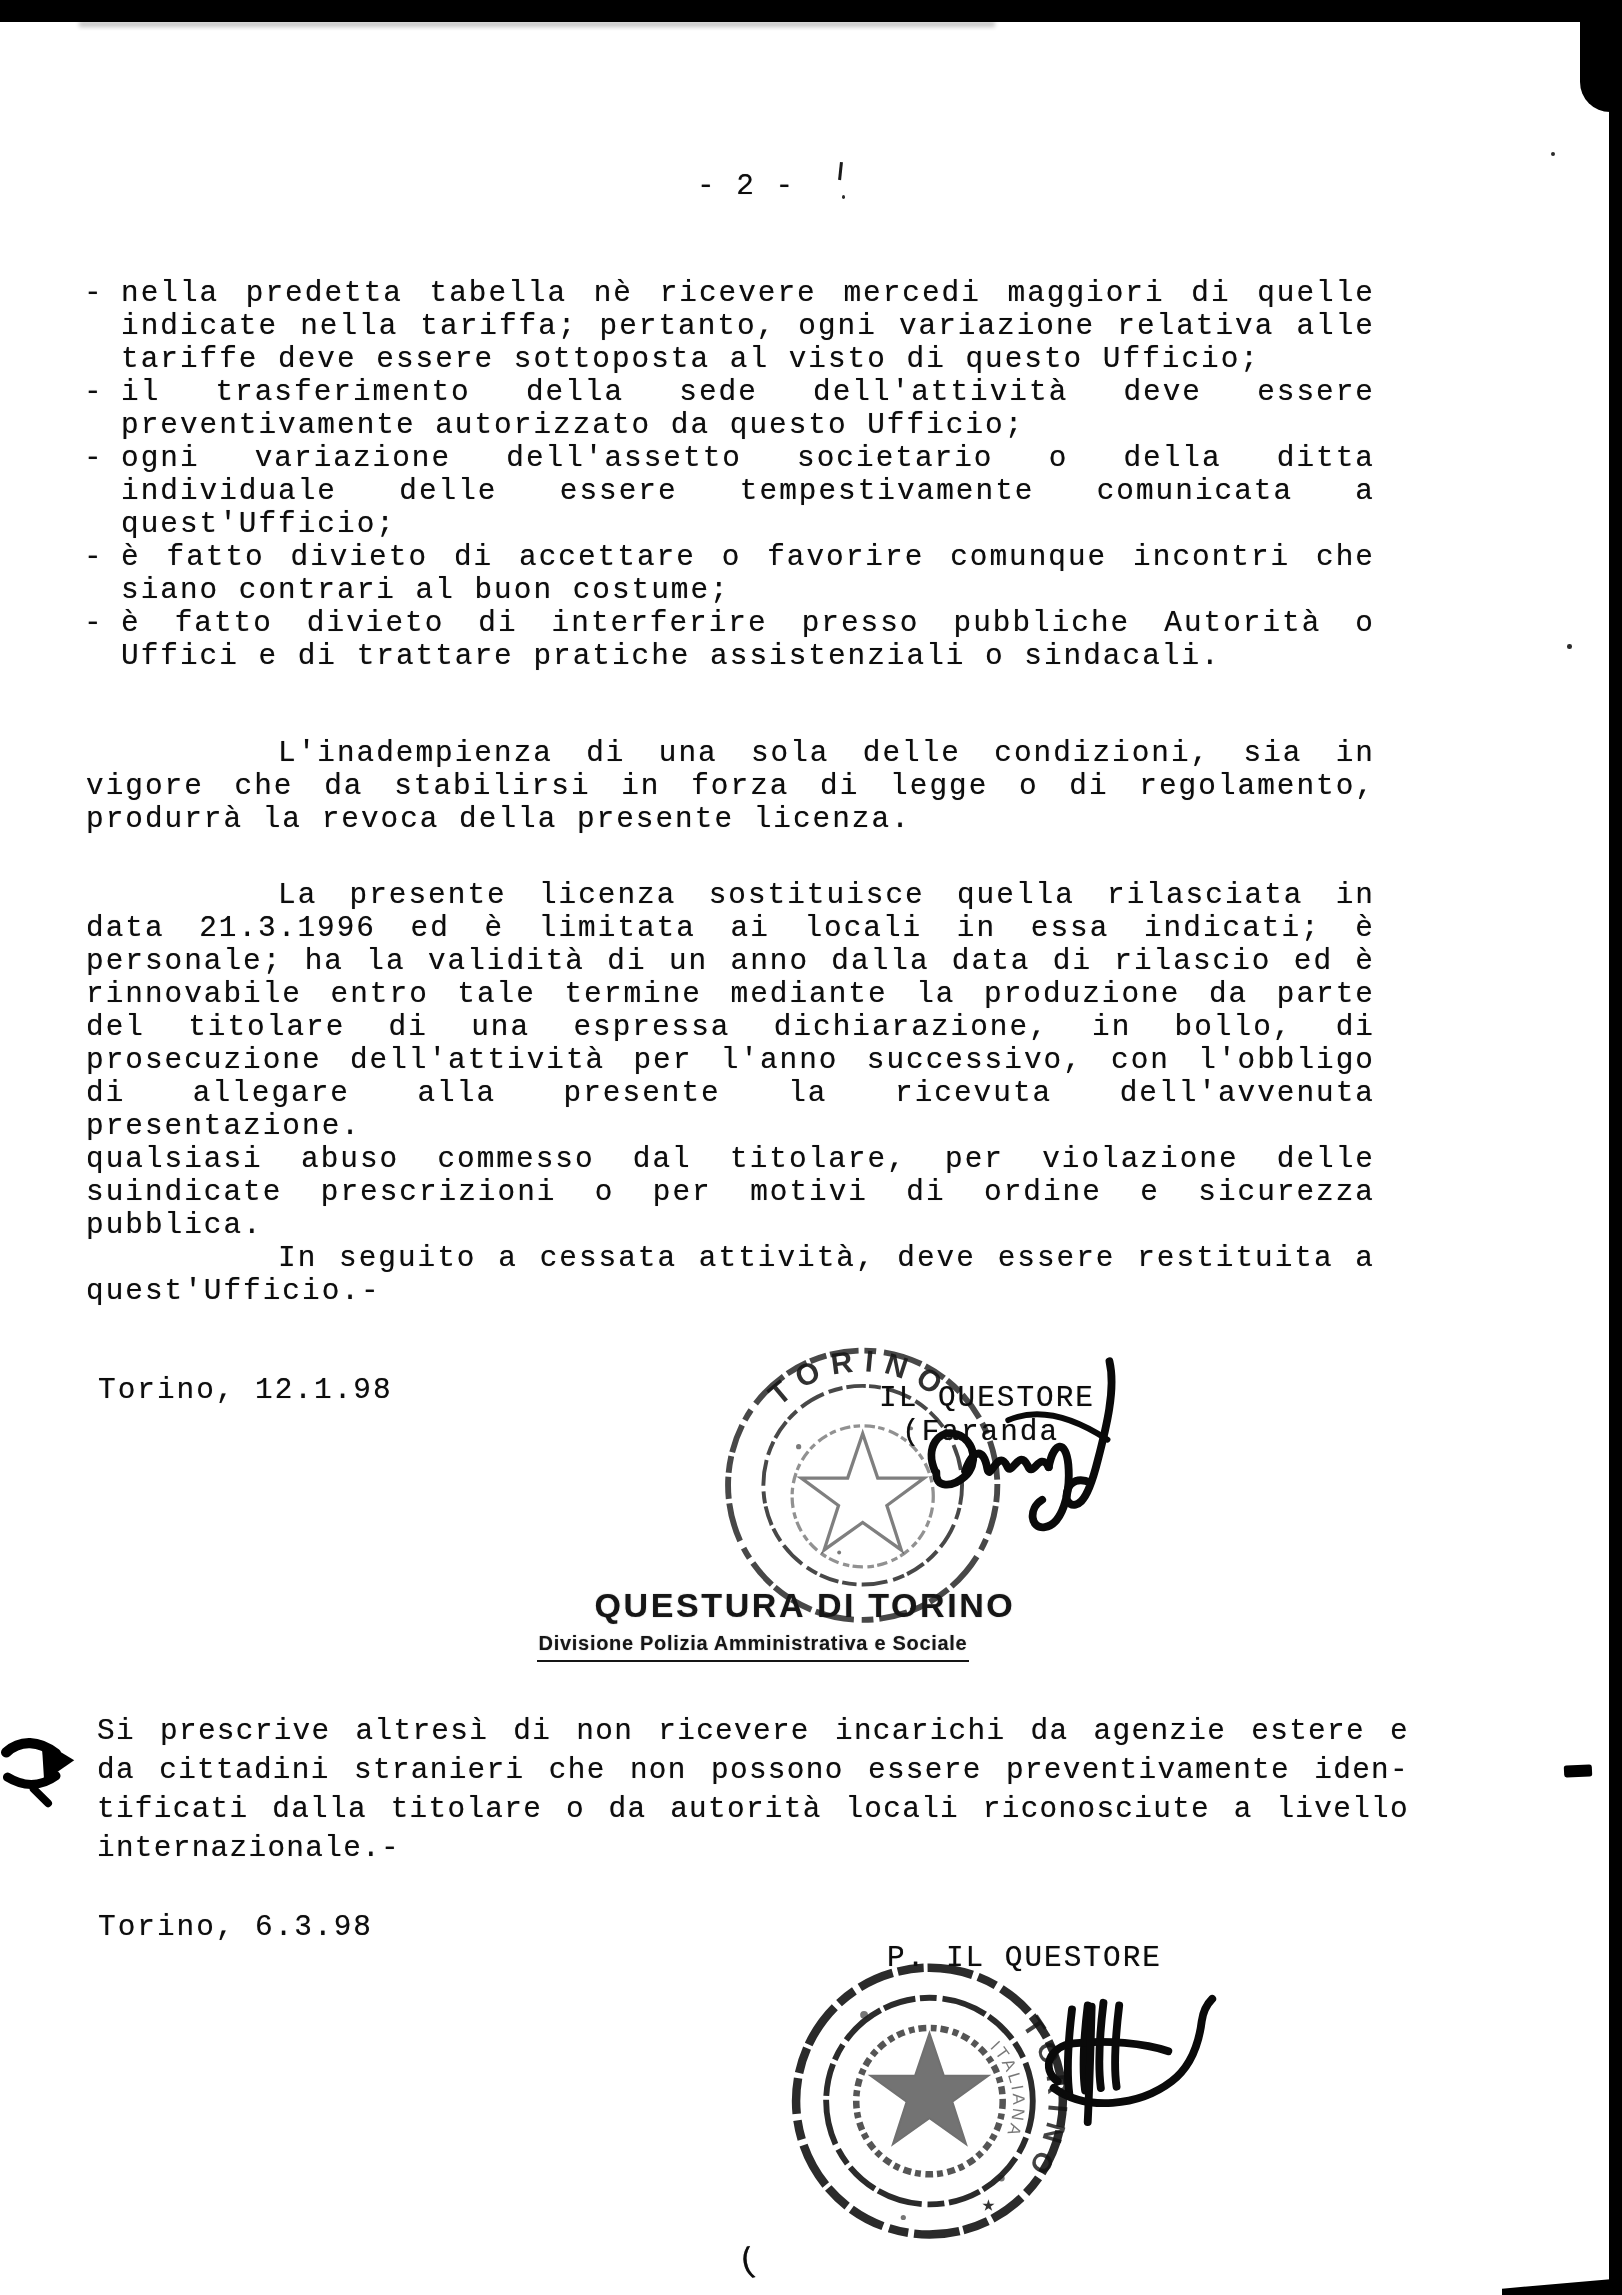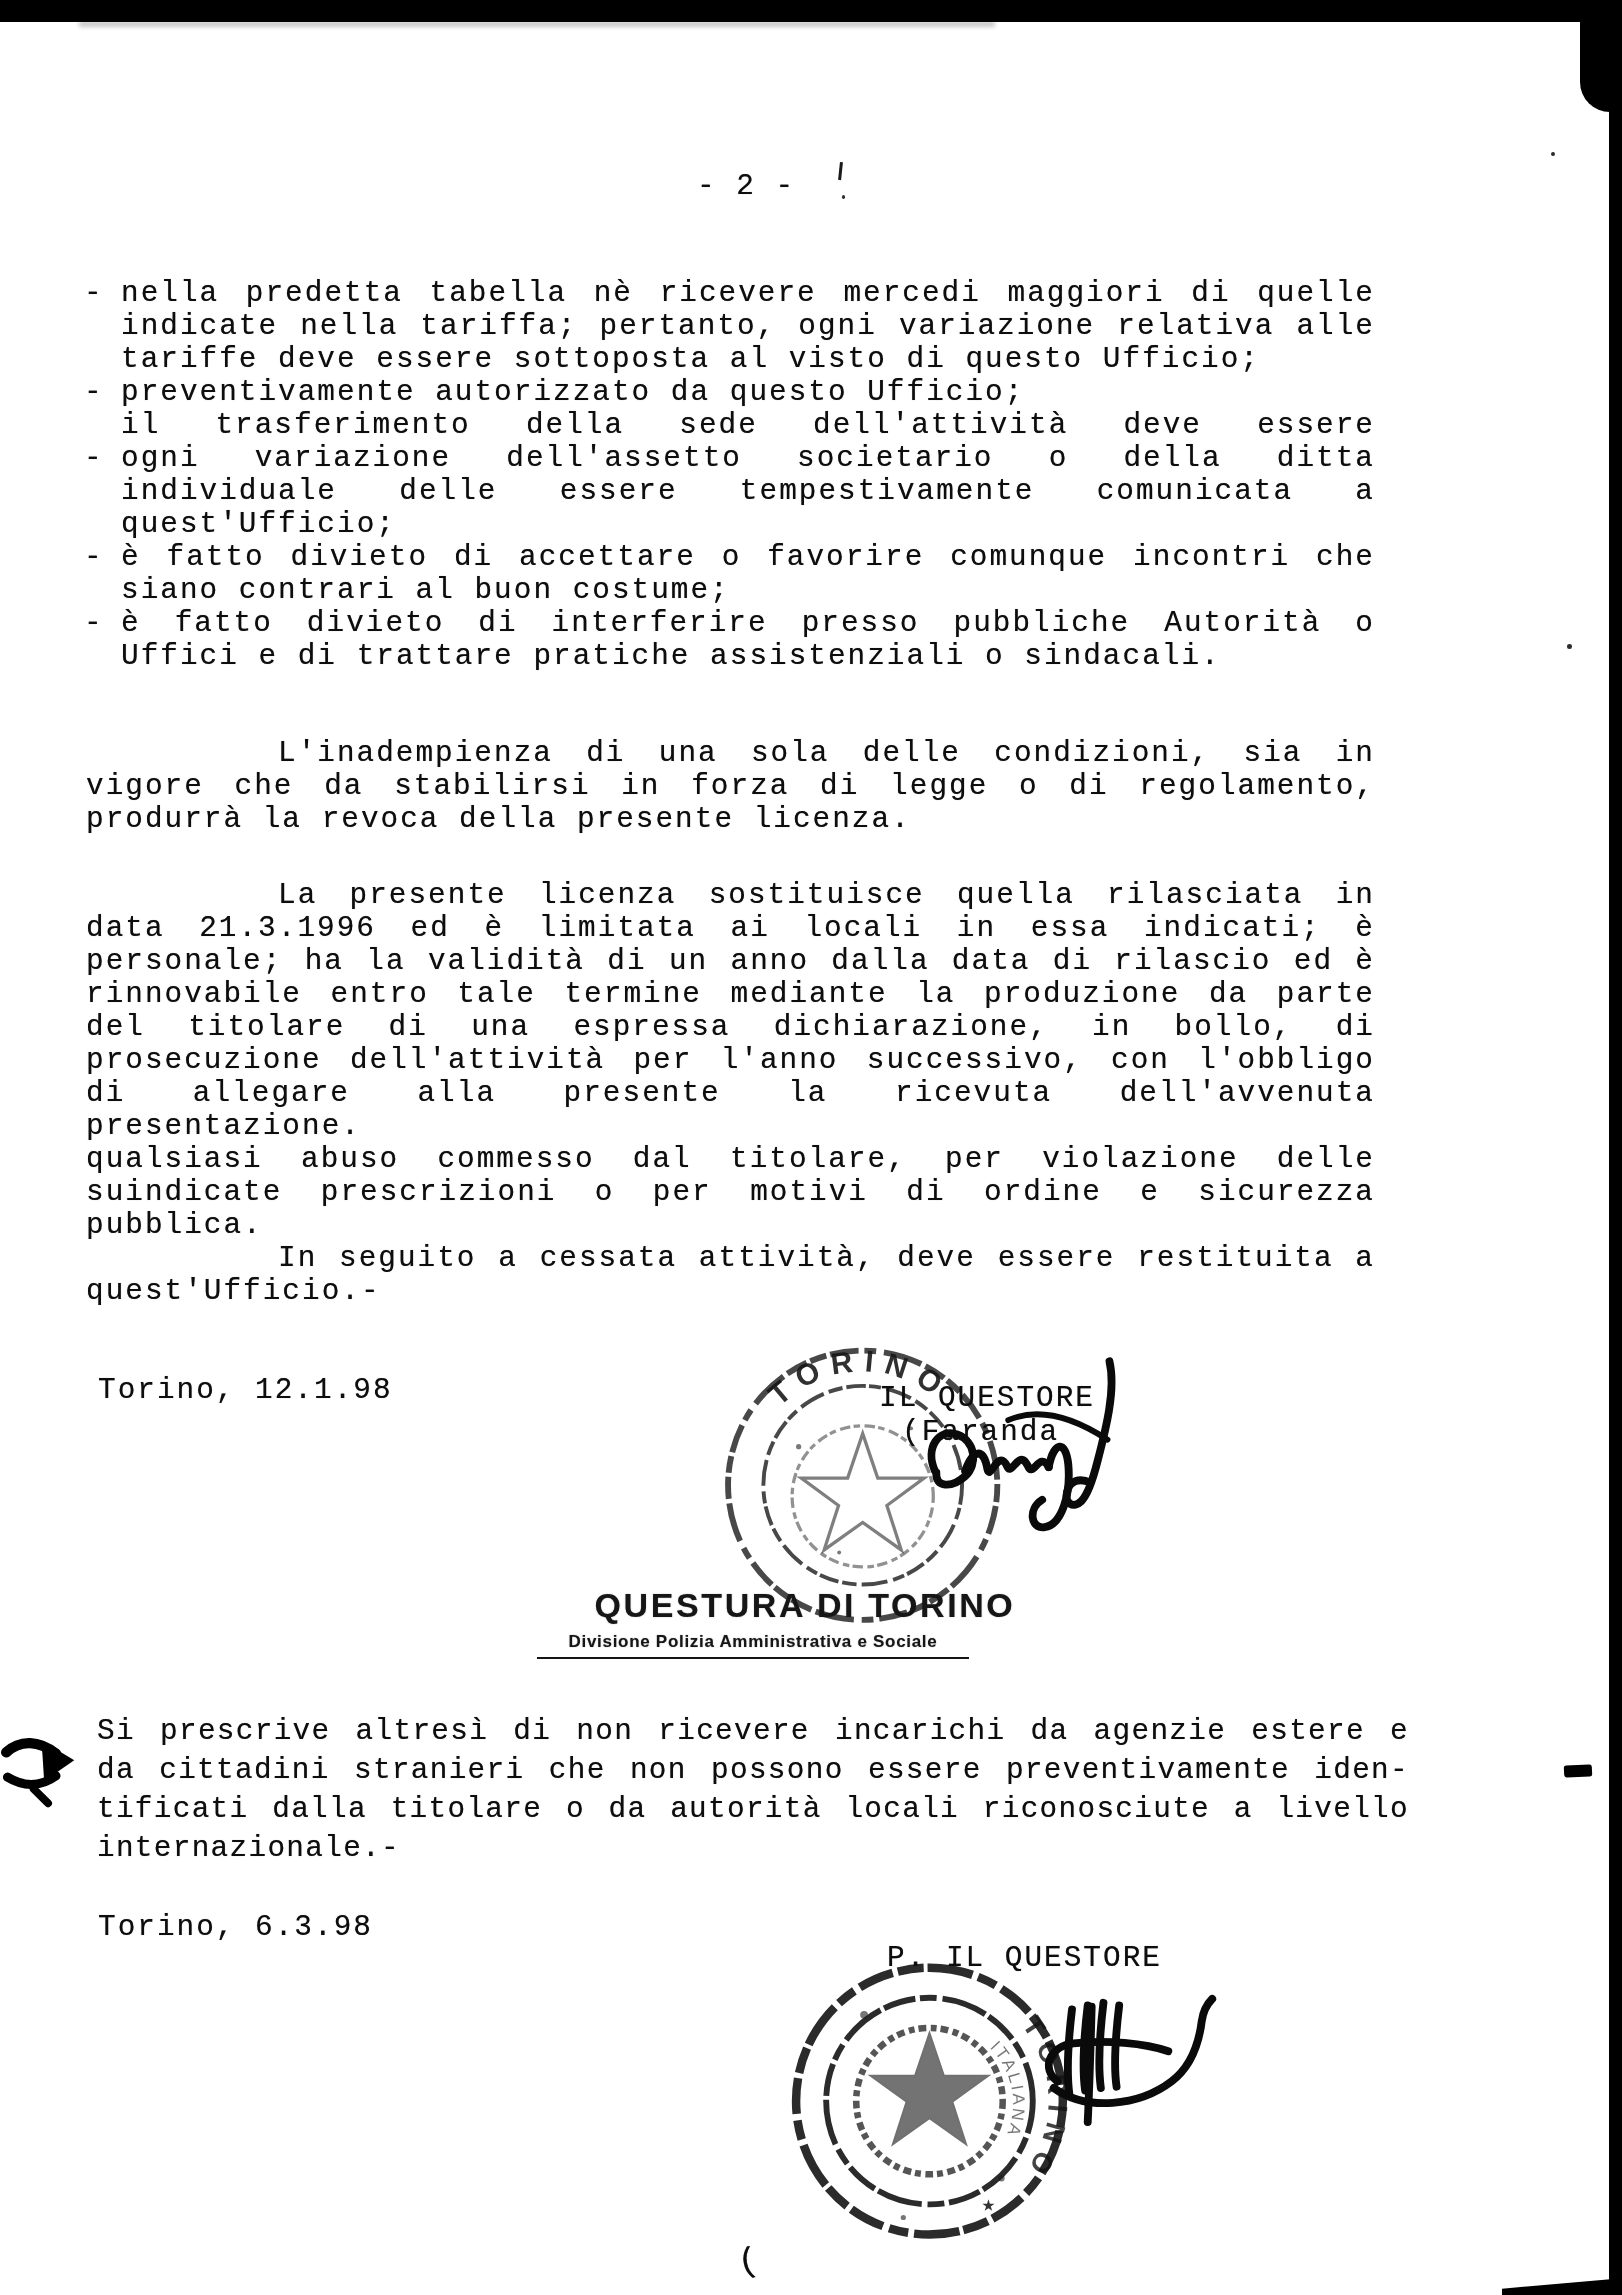--- a/index.html
+++ b/index.html
@@ -53,22 +53,22 @@
       <span class="dash">-</span>
       <div>
           <div class="tl just">nella predetta tabella nè ricevere mercedi maggiori di quelle</div>
           <div class="tl just">indicate nella tariffa; pertanto, ogni variazione relativa alle</div>
           <div class="tl">tariffe deve essere sottoposta al visto di questo Ufficio;</div>
         </div>
     </div>
     <div class="bullet">
       <span class="dash">-</span>
       <div>
+          <div class="tl just">il trasferimento della sede dell'attività deve essere</div>
           <div class="tl">preventivamente autorizzato da questo Ufficio;</div>
-          <div class="tl just">il trasferimento della sede dell'attività deve essere</div>
         </div>
     </div>
     <div class="bullet">
       <span class="dash">-</span>
       <div>
           <div class="tl just">ogni variazione dell'assetto societario o della ditta</div>
           <div class="tl just">individuale delle essere tempestivamente comunicata a</div>
           <div class="tl">quest'Ufficio;</div>
         </div>
     </div>
@@ -135,21 +135,21 @@
     <g stroke="#0a0a0a" stroke-width="12" fill="none" stroke-linecap="round">
       <path d="M305,28 C315,70 300,130 287,180 C280,208 272,232 262,242 C250,254 236,246 240,228 C244,210 260,206 276,214"></path>
       <path d="M38,196 C22,160 44,130 72,140 C100,150 104,186 84,204 C64,222 38,222 40,198"></path>
       <path d="M84,196 C96,162 112,160 118,192 C122,214 134,160 148,188 C156,206 166,160 180,188 C188,208 198,164 212,190"></path>
       <path d="M212,190 C220,150 238,148 242,186 C246,232 232,278 206,282 C184,285 180,254 202,240"></path>
       <path d="M150,118 C192,100 244,110 302,148" stroke-width="9"></path>
     </g>
   </svg>
 
   <div class="abs stampprint z2" style="left:576px;top:1586px;width:458px;text-align:center;font-size:34px;letter-spacing:2.6px;">QUESTURA DI TORINO</div>
-  <div class="abs stampprint z2" style="left:537px;top:1632px;width:432px;text-align:center;font-size:17px;letter-spacing:0.7px;border-bottom:2px solid #151515;padding-bottom:4.6px;">Divisione Polizia Amministrativa e Sociale</div>
+  <div class="abs stampprint z2" style="left:537px;top:1632px;width:432px;text-align:center;font-size:20px;letter-spacing:0.7px;border-bottom:2px solid #151515;padding-bottom:4.6px;">Divisione Polizia Amministrativa e Sociale</div>
 
   <svg class="abs z3" style="left:1.3px;top:1726px;" width="85" height="82" viewBox="0 0 130 125">
     <polygon points="62,22 112,52 66,84" fill="#000"></polygon>
     <g stroke="#000" fill="none" stroke-linecap="round">
       <path d="M8,40 C30,20 58,22 84,42" stroke-width="16"></path>
       <path d="M10,78 C36,94 62,92 84,76" stroke-width="14"></path>
       <path d="M50,96 L72,118" stroke-width="12"></path>
     </g>
   </svg>
 

